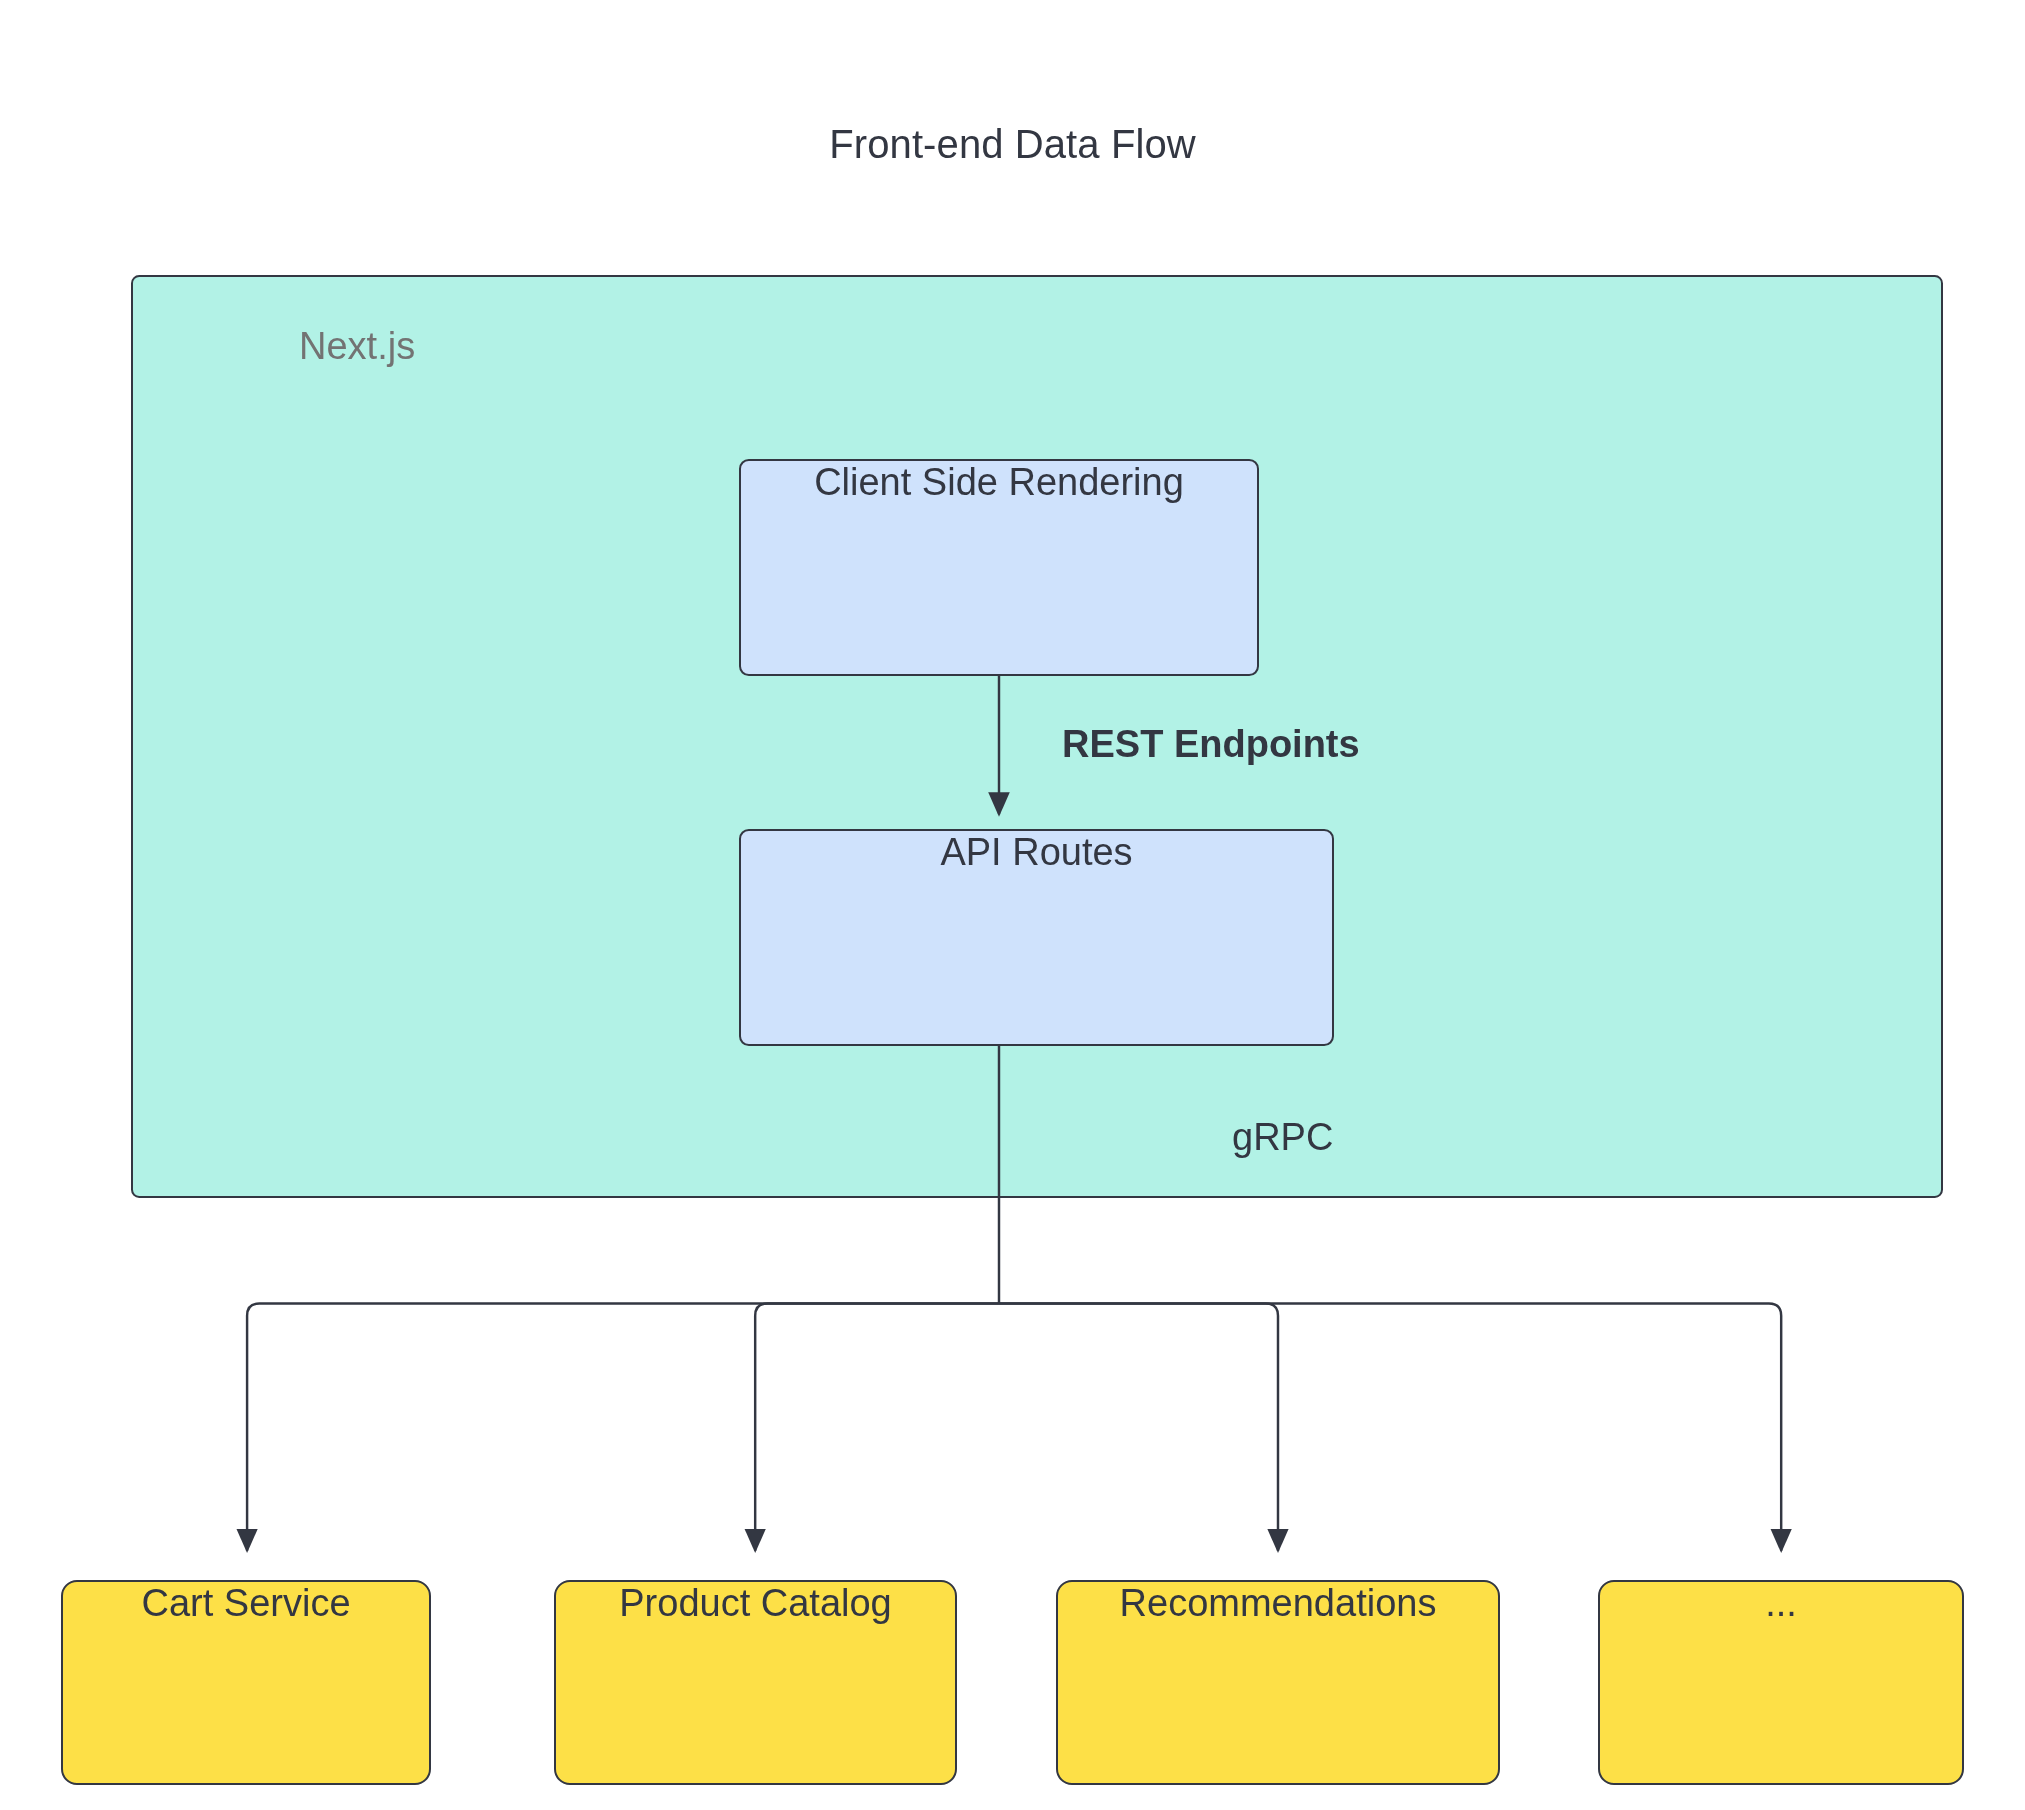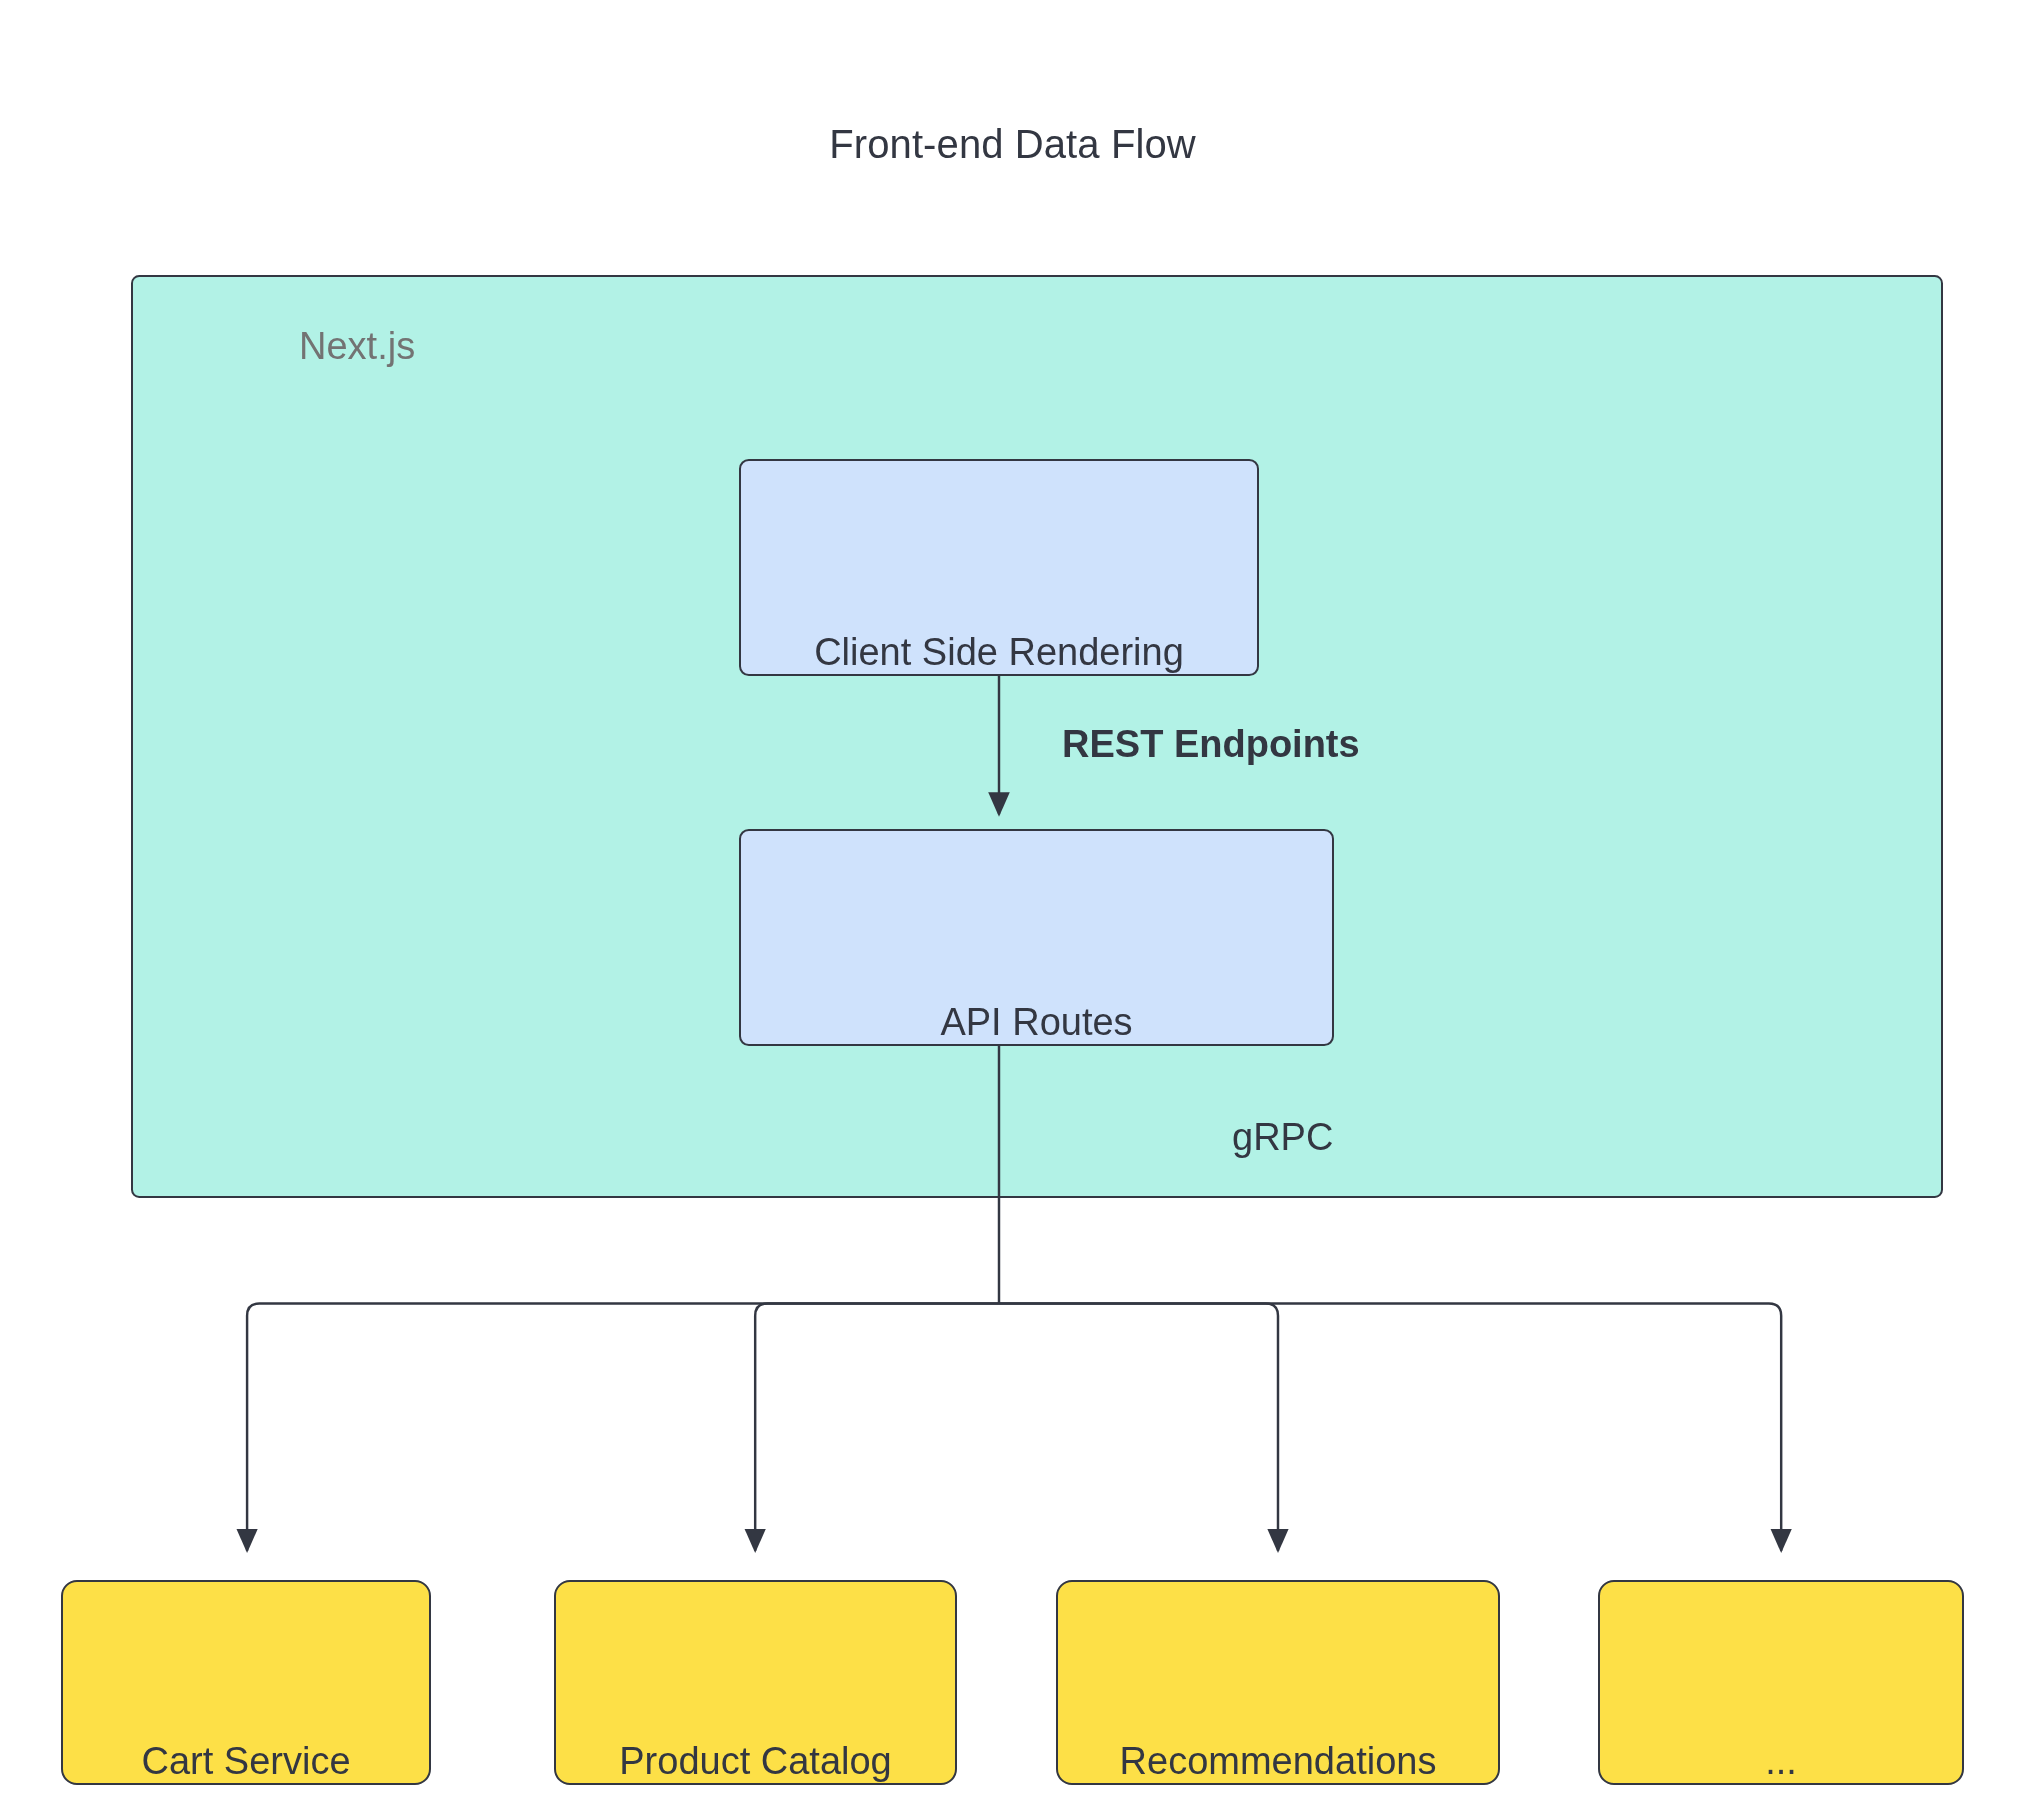--- a/index.html
+++ b/index.html
@@ -24,21 +24,21 @@
     left: 0;
     top: 0;
     width: 2025px;
     height: 1811px;
     pointer-events: none;
   }
   .node {
     position: absolute;
     box-sizing: border-box;
     display: flex;
-    align-items: flex-end;
+    align-items: flex-start;
     justify-content: center;
     text-align: center;
     color: #333742;
   }
 
   
   #diagram-title {
     position: absolute;
     left: 0;
     top: 86px;

